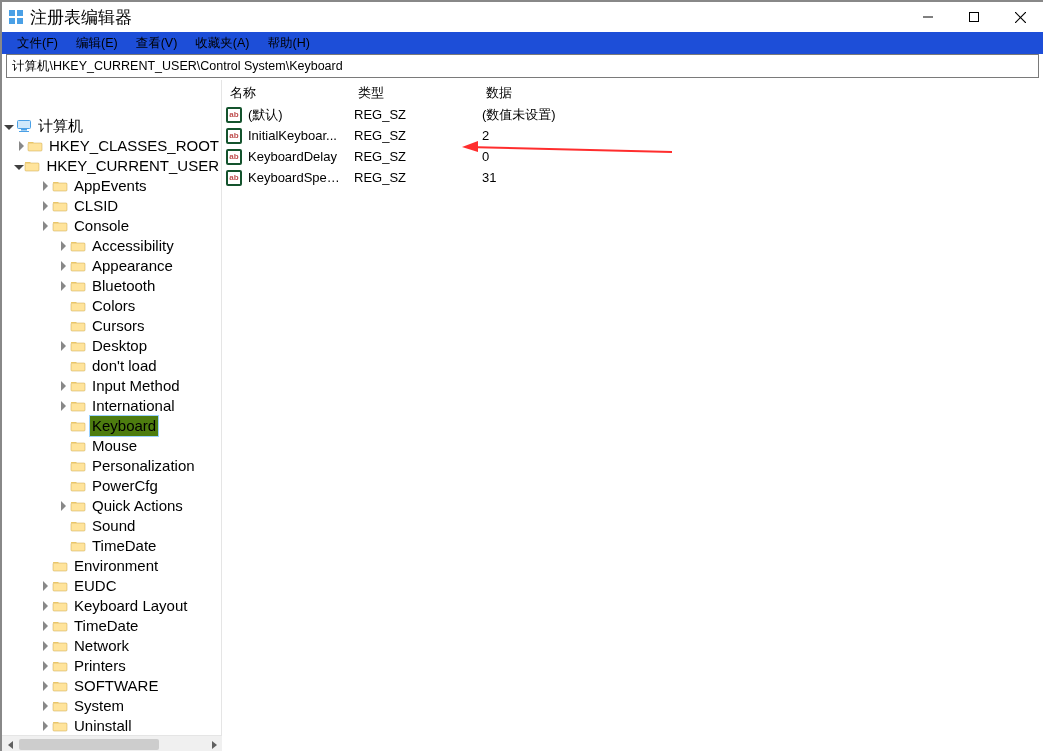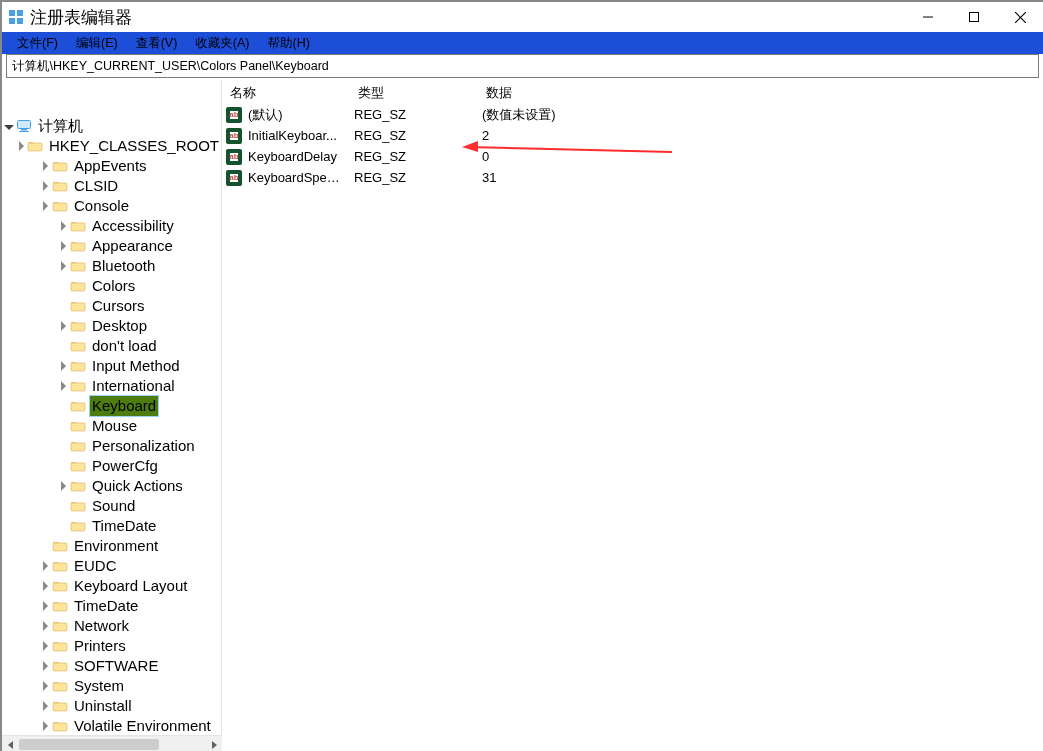--- a/index.html
+++ b/index.html
@@ -170,21 +170,21 @@
   }
   .list-row .val-name .txt{
     overflow: hidden;
     text-overflow: ellipsis;
     white-space: nowrap;
   }
   .list-row .val-type { width: 118px; padding-left:4px;}
   .list-row .val-data { flex: 1; padding-left:4px;}
   .regstr-icon {
     width:16px;height:16px;margin-right:6px;flex-shrink:0;
-    border:4px solid #14532d;background:#fff;border-radius:2px;
+    border:2px solid #14532d;background:#fff;border-radius:2px;
     display:flex;align-items:center;justify-content:center;
     font-size:8px;color:#c05050;font-weight:bold;line-height:1;
   }
 
   
   .annot-arrow {
     position: absolute;
     pointer-events: none;
   }
 
@@ -241,21 +241,21 @@
 
 <div class="menubar">
   <div class="menuitem">文件(F)</div>
   <div class="menuitem">编辑(E)</div>
   <div class="menuitem">查看(V)</div>
   <div class="menuitem">收藏夹(A)</div>
   <div class="menuitem">帮助(H)</div>
 </div>
 
 <div class="addressbar">
-  <span>计算机\HKEY_CURRENT_USER\Colors Panel\Keyboard</span>
+  <span>计算机\HKEY_CURRENT_USER\Control System\Keyboard</span>
 </div>
 
 <div class="main">
 
   <div class="tree-pane">
     <div class="tree" id="tree">
         <div class="tree-row">
           <span style="display: inline-block; width: 0px;"></span>
           <span class="exp open"></span>
           <span class="node-icon">
@@ -270,20 +270,31 @@
         <div class="tree-row">
           <span style="display: inline-block; width: 18px;"></span>
           <span class="exp closed"></span>
           <span class="node-icon">
             <svg width="16" height="16" viewBox="0 0 16 16">
               <path class="folder-tab" d="M1 4 h5 l1.5 1.5 H15 V5 H1 Z"></path>
               <rect class="folder-body" x="1" y="5" width="14" height="8" rx="1"></rect>
             </svg>
           </span>
           <span class="label">HKEY_CLASSES_ROOT</span>
+        </div>
+        <div class="tree-row">
+          <span style="display: inline-block; width: 18px;"></span>
+          <span class="exp open"></span>
+          <span class="node-icon">
+            <svg width="16" height="16" viewBox="0 0 16 16">
+              <path class="folder-tab" d="M1 4 h5 l1.5 1.5 H15 V5 H1 Z"></path>
+              <rect class="folder-body" x="1" y="5" width="14" height="8" rx="1"></rect>
+            </svg>
+          </span>
+          <span class="label">HKEY_CURRENT_USER</span>
         </div>
         <div class="tree-row">
           <span style="display: inline-block; width: 36px;"></span>
           <span class="exp closed"></span>
           <span class="node-icon">
             <svg width="16" height="16" viewBox="0 0 16 16">
               <path class="folder-tab" d="M1 4 h5 l1.5 1.5 H15 V5 H1 Z"></path>
               <rect class="folder-body" x="1" y="5" width="14" height="8" rx="1"></rect>
             </svg>
           </span>

